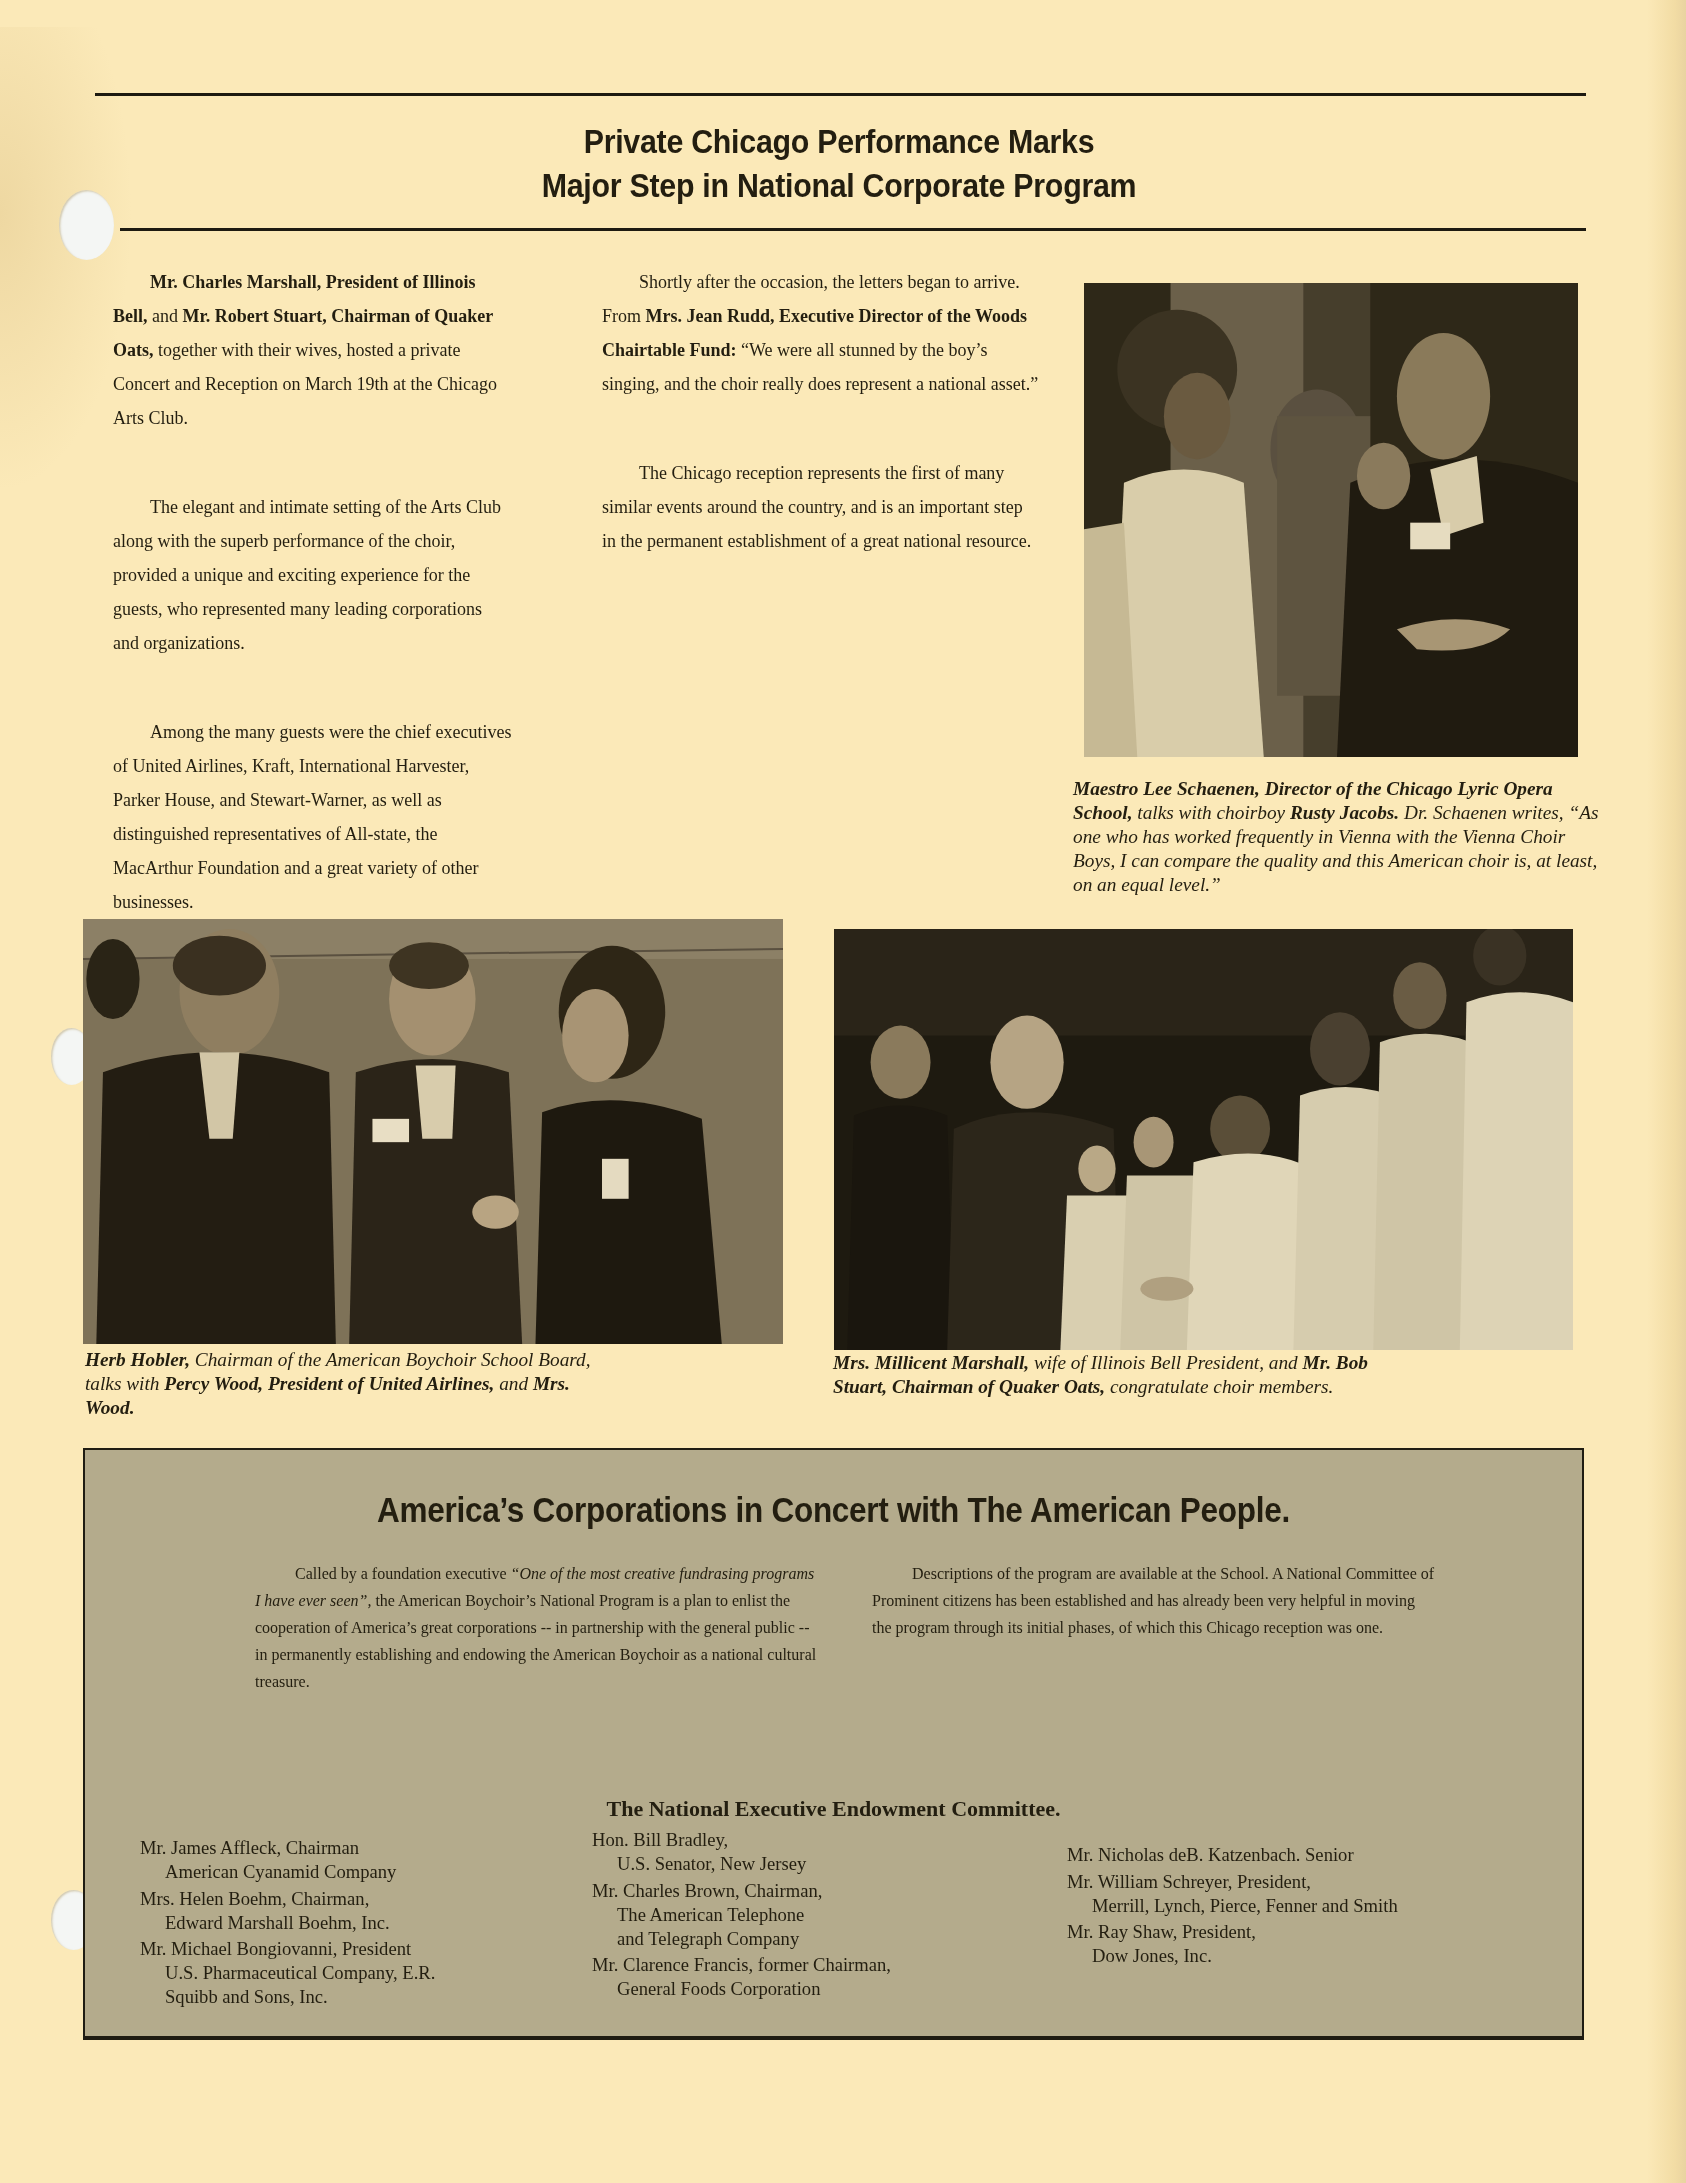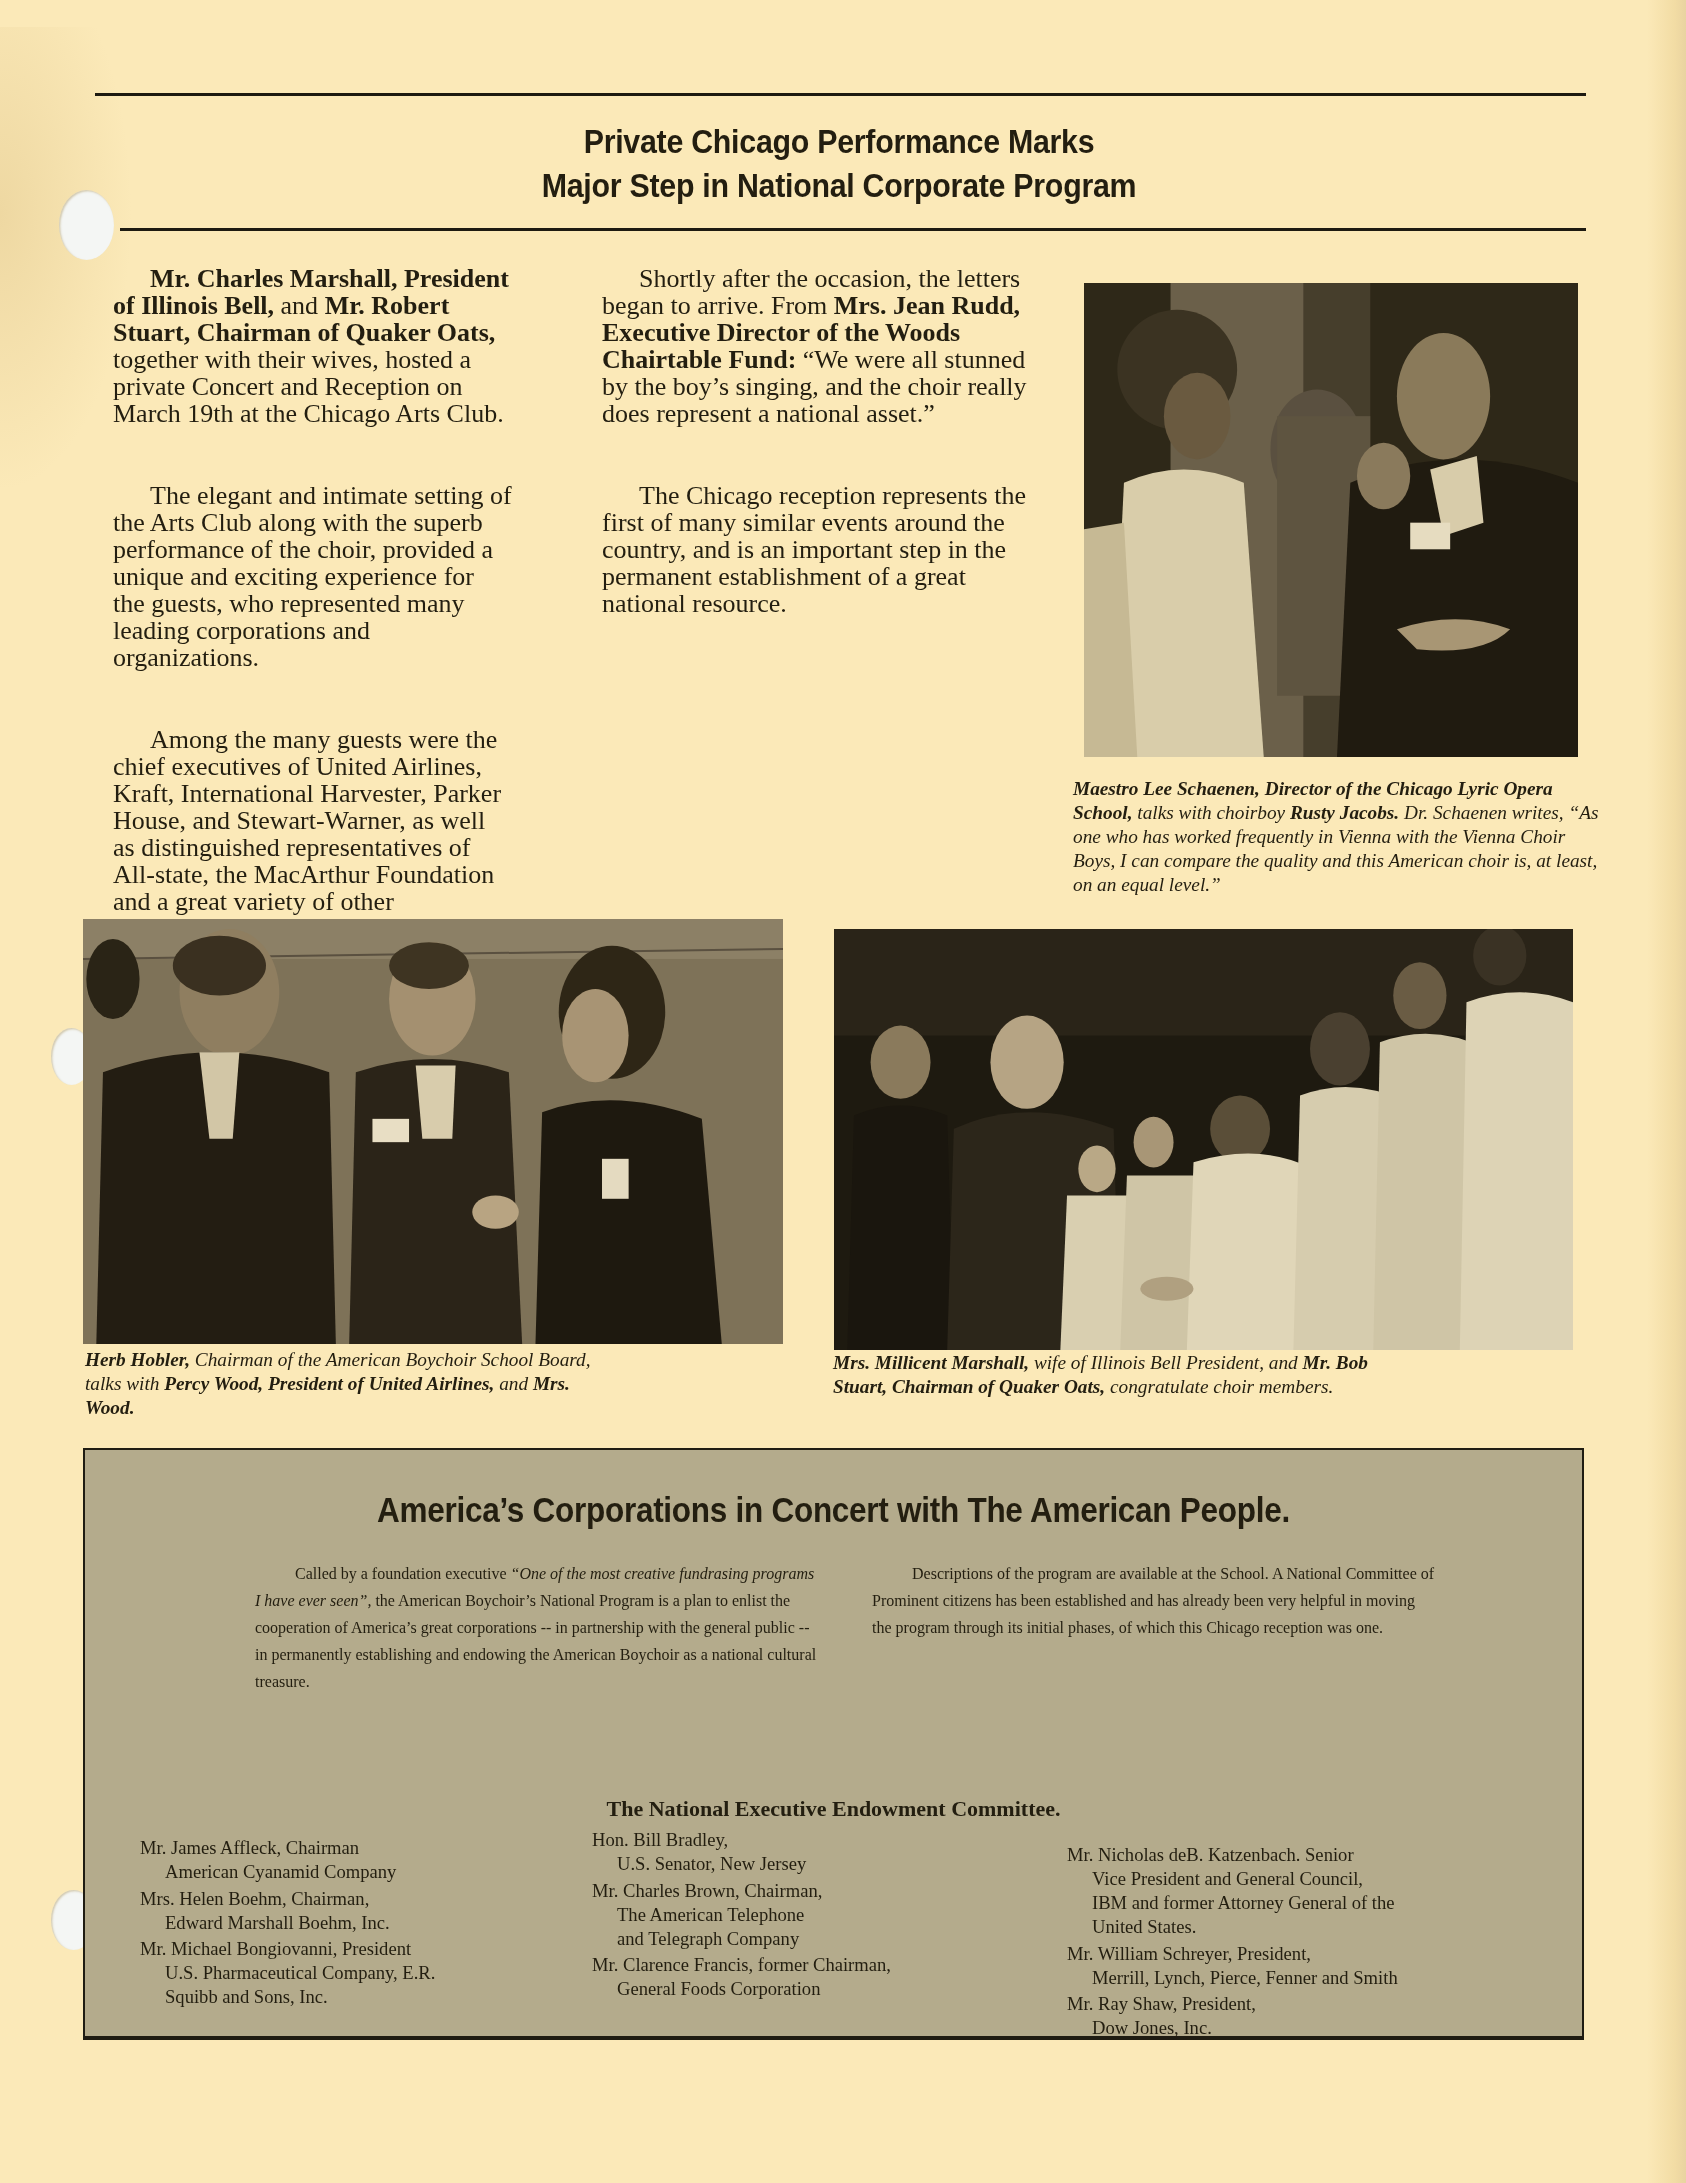--- a/index.html
+++ b/index.html
@@ -23,21 +23,21 @@
   }
   .rule { position: absolute; height: 3.3px; background: #1d1a10; }
   .headline {
     position: absolute; left: 373px; top: 120px; width: 932px;
     text-align: center;
     font-family: "Liberation Sans", "DejaVu Sans", sans-serif;
     font-weight: bold; font-size: 33px; line-height: 44px; letter-spacing: -0.3px;
     transform: scaleX(0.92); transform-origin: center;
   }
   .col {
-    position: absolute; font-size: 26px; line-height: 27px;
+    position: absolute; font-size: 18px; line-height: 34px;
   }
   .col p { margin: 0 0 55px 0; text-indent: 37px; }
   .col p.noindent { text-indent: 0; }
   .photo {
     position: absolute; overflow: hidden;
     background: #3a3322;
   }
   .photo svg { display: block; width: 100%; height: 100%; }
   .caption {
     position: absolute; font-style: italic; font-size: 19.3px; line-height: 24px;
@@ -211,21 +211,20 @@
       </div>
     <div class="member">
         <span class="name">Mr. Clarence  Francis, former Chairman,</span>
         <span class="detail">General Foods Corporation</span>
       </div>
   </div>
 
   <div class="member-col" style="left:982px;top:393px;width:466px;">
     <div class="member">
         <span class="name">Mr. Nicholas deB. Katzenbach. Senior</span>
-        <span class="detail" style="width:306px">Vice President and General Council, IBM and former Attorney General of the United States.</span>
       </div>
     <div class="member">
         <span class="name">Mr. William Schreyer, President,</span>
         <span class="detail">Merrill, Lynch, Pierce, Fenner and Smith</span>
       </div>
     <div class="member">
         <span class="name">Mr. Ray Shaw, President,</span>
         <span class="detail">Dow Jones, Inc.</span>
       </div>
   </div>

